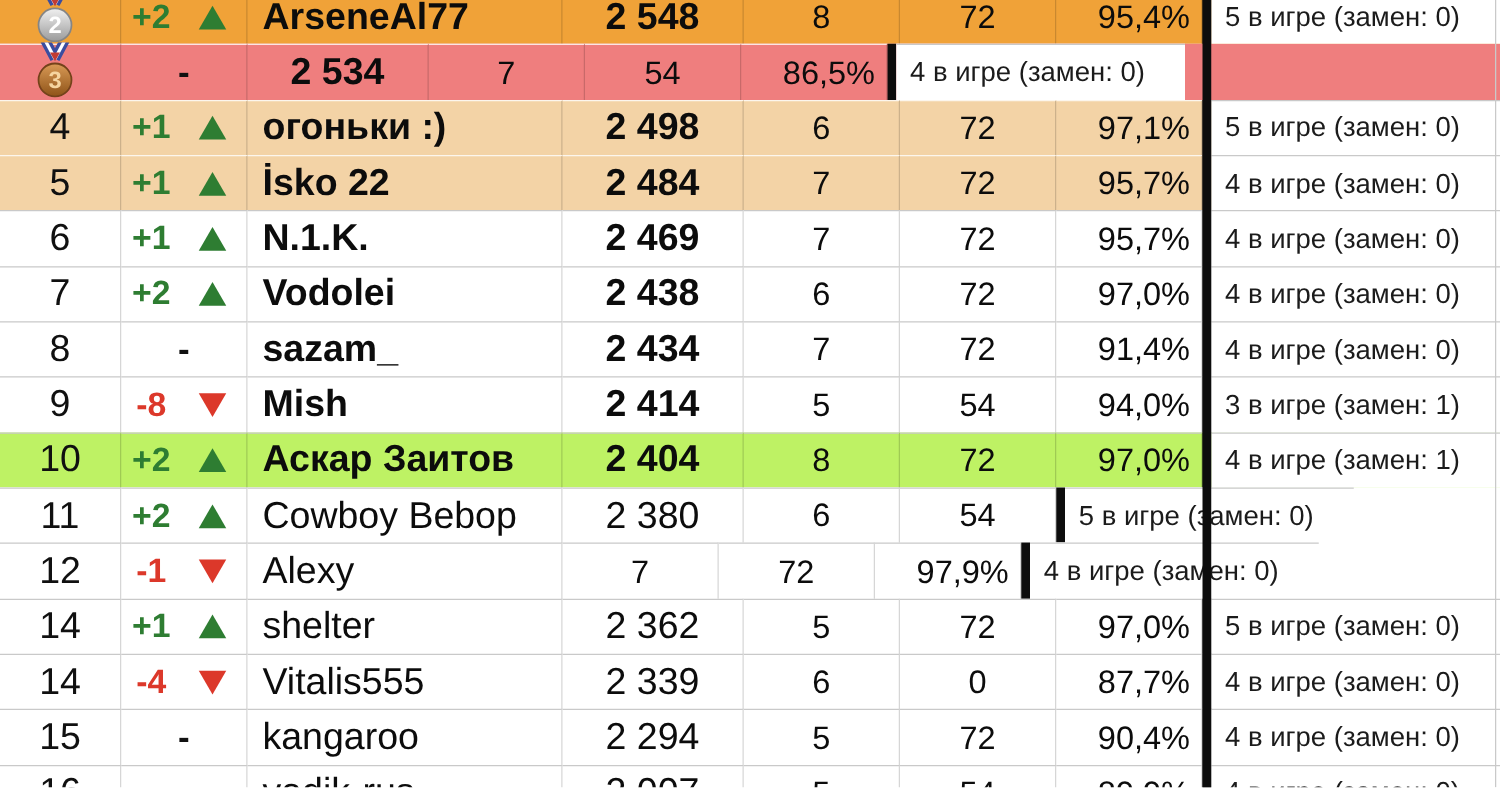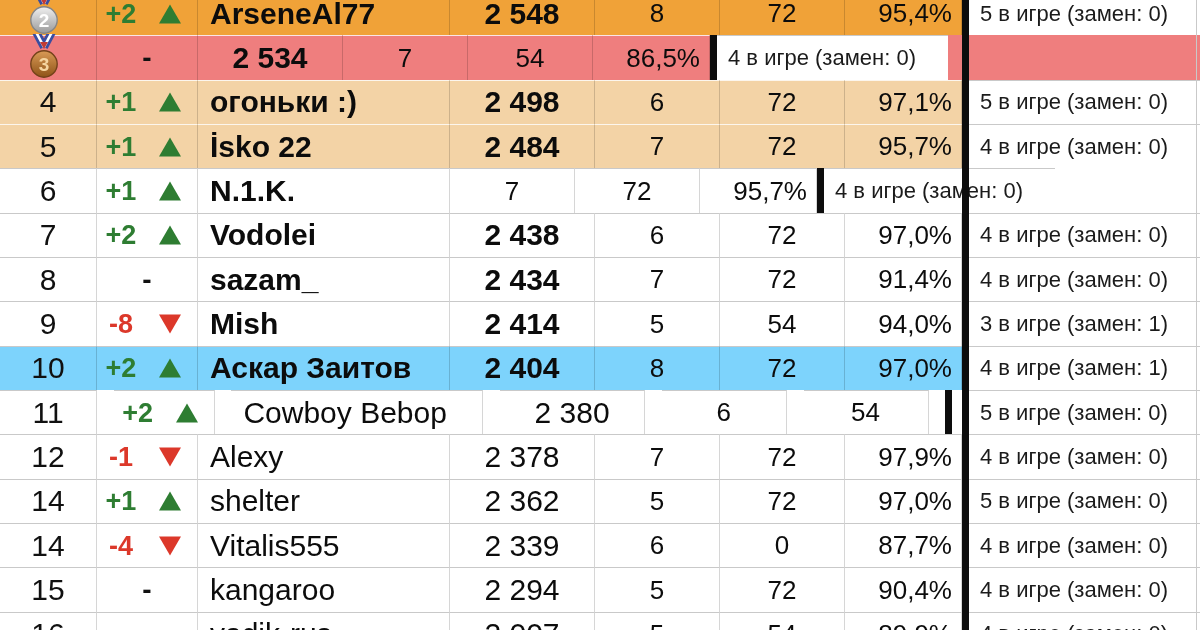--- a/index.html
+++ b/index.html
@@ -183,20 +183,23 @@
         <div class="cell rank">
           <span>6</span>
         </div>
         <div class="cell chg">
           <span class="val" style="color:#2E7D32">+1</span>
           <span class="tri up"></span>
         </div>
         <div class="cell name">
           <span>N.1.K.</span>
         </div>
+        <div class="cell score">
+          <span>2 469</span>
+        </div>
         <div class="cell num">
           <span>7</span>
         </div>
         <div class="cell num">
           <span>72</span>
         </div>
         <div class="cell pct">
           <span>95,7%</span>
         </div>
         <div class="cell bl" style="background: rgb(13, 13, 13);"></div>
@@ -280,21 +283,21 @@
           <span>54</span>
         </div>
         <div class="cell pct">
           <span>94,0%</span>
         </div>
         <div class="cell bl" style="background: rgb(13, 13, 13);"></div>
         <div class="cell rc">
           <span>3 в игре (замен: 1)</span>
         </div>
       </div>
-      <div class="row bold" style="background: #7dd3fc; --ht: #c9c9c9; --arrow: #2E7D32;">
+      <div class="row bold" style="background: #bef264; --ht: #c9c9c9; --arrow: #2E7D32;">
         <div class="cell rank">
           <span>10</span>
         </div>
         <div class="cell chg">
           <span class="val" style="color:#2E7D32">+2</span>
           <span class="tri up"></span>
         </div>
         <div class="cell name">
           <span>Аскар Заитов</span>
         </div>
@@ -308,21 +311,21 @@
           <span>72</span>
         </div>
         <div class="cell pct">
           <span>97,0%</span>
         </div>
         <div class="cell bl" style="background: rgb(13, 13, 13);"></div>
         <div class="cell rc">
           <span>4 в игре (замен: 1)</span>
         </div>
       </div>
-      <div class="row" style="background: rgb(255, 255, 255); justify-content: space-between; --ht: #c9c9c9; --arrow: #2E7D32;">
+      <div class="row" style="background: rgb(255, 255, 255); --ht: #c9c9c9; --arrow: #2E7D32;">
         <div class="cell rank">
           <span>11</span>
         </div>
         <div class="cell chg">
           <span class="val" style="color:#2E7D32">+2</span>
           <span class="tri up"></span>
         </div>
         <div class="cell name">
           <span>Cowboy Bebop</span>
         </div>
@@ -343,23 +346,20 @@
       <div class="row" style="background: rgb(255, 255, 255); --ht: #c9c9c9; --arrow: #DC382A;">
         <div class="cell rank">
           <span>12</span>
         </div>
         <div class="cell chg">
           <span class="val" style="color:#DC382A">-1</span>
           <span class="tri down"></span>
         </div>
         <div class="cell name">
           <span>Alexy</span>
-        </div>
-        <div class="cell score">
-          <span>2 378</span>
         </div>
         <div class="cell num">
           <span>7</span>
         </div>
         <div class="cell num">
           <span>72</span>
         </div>
         <div class="cell pct">
           <span>97,9%</span>
         </div>

